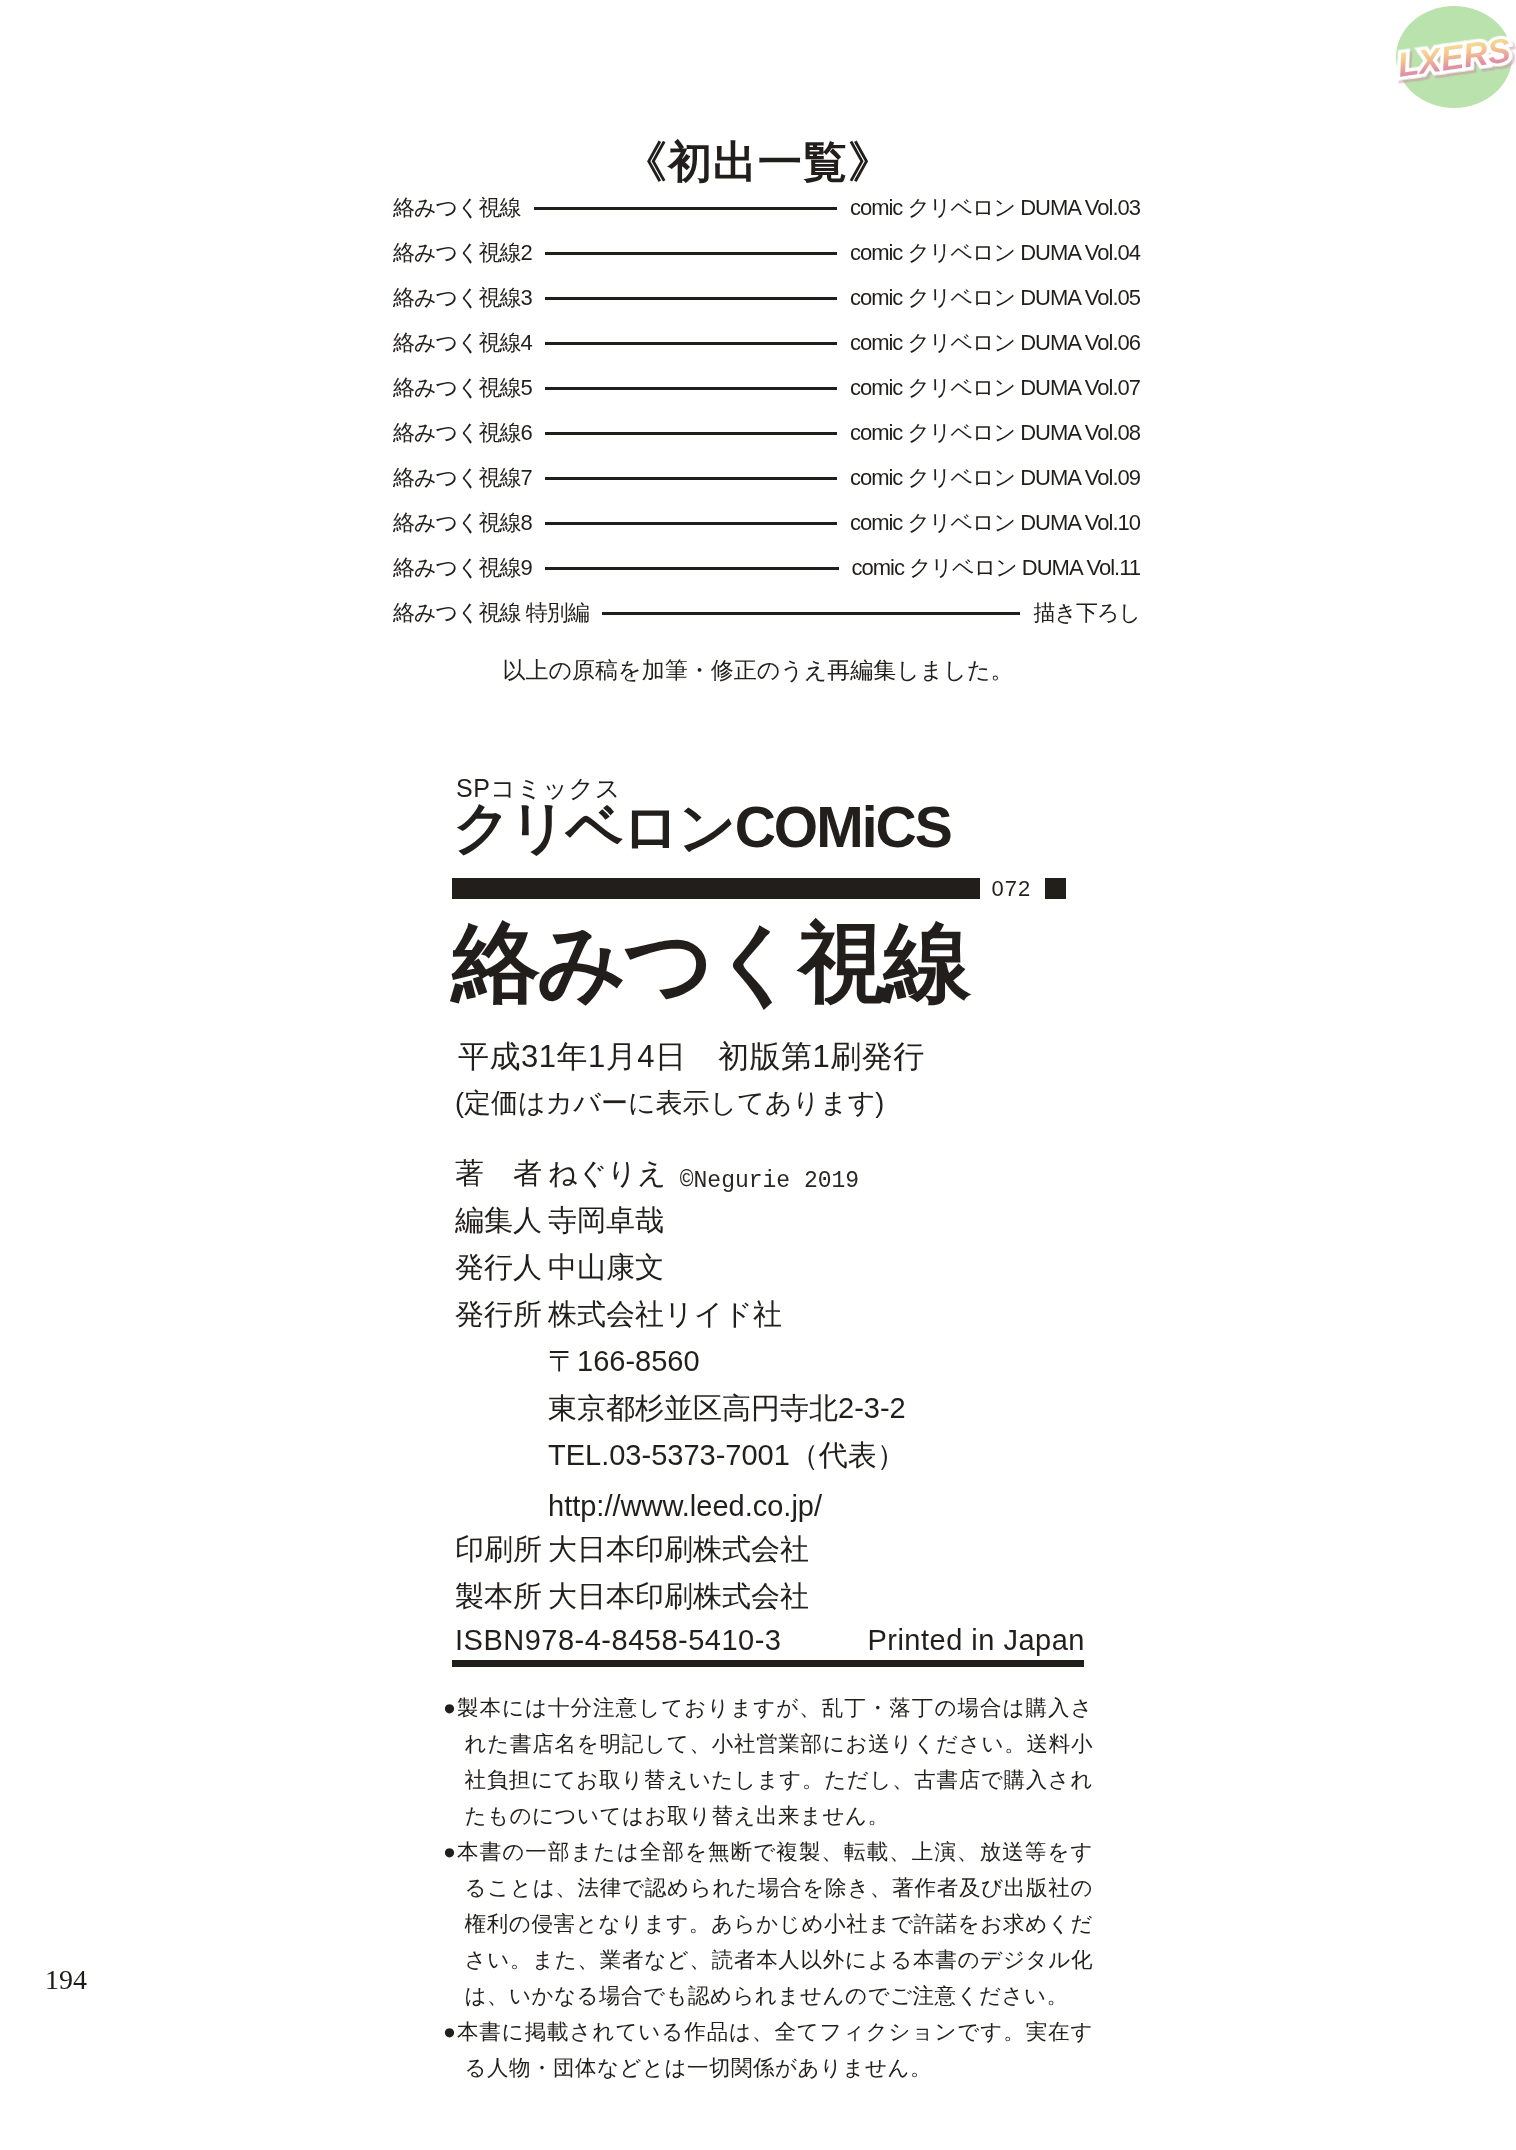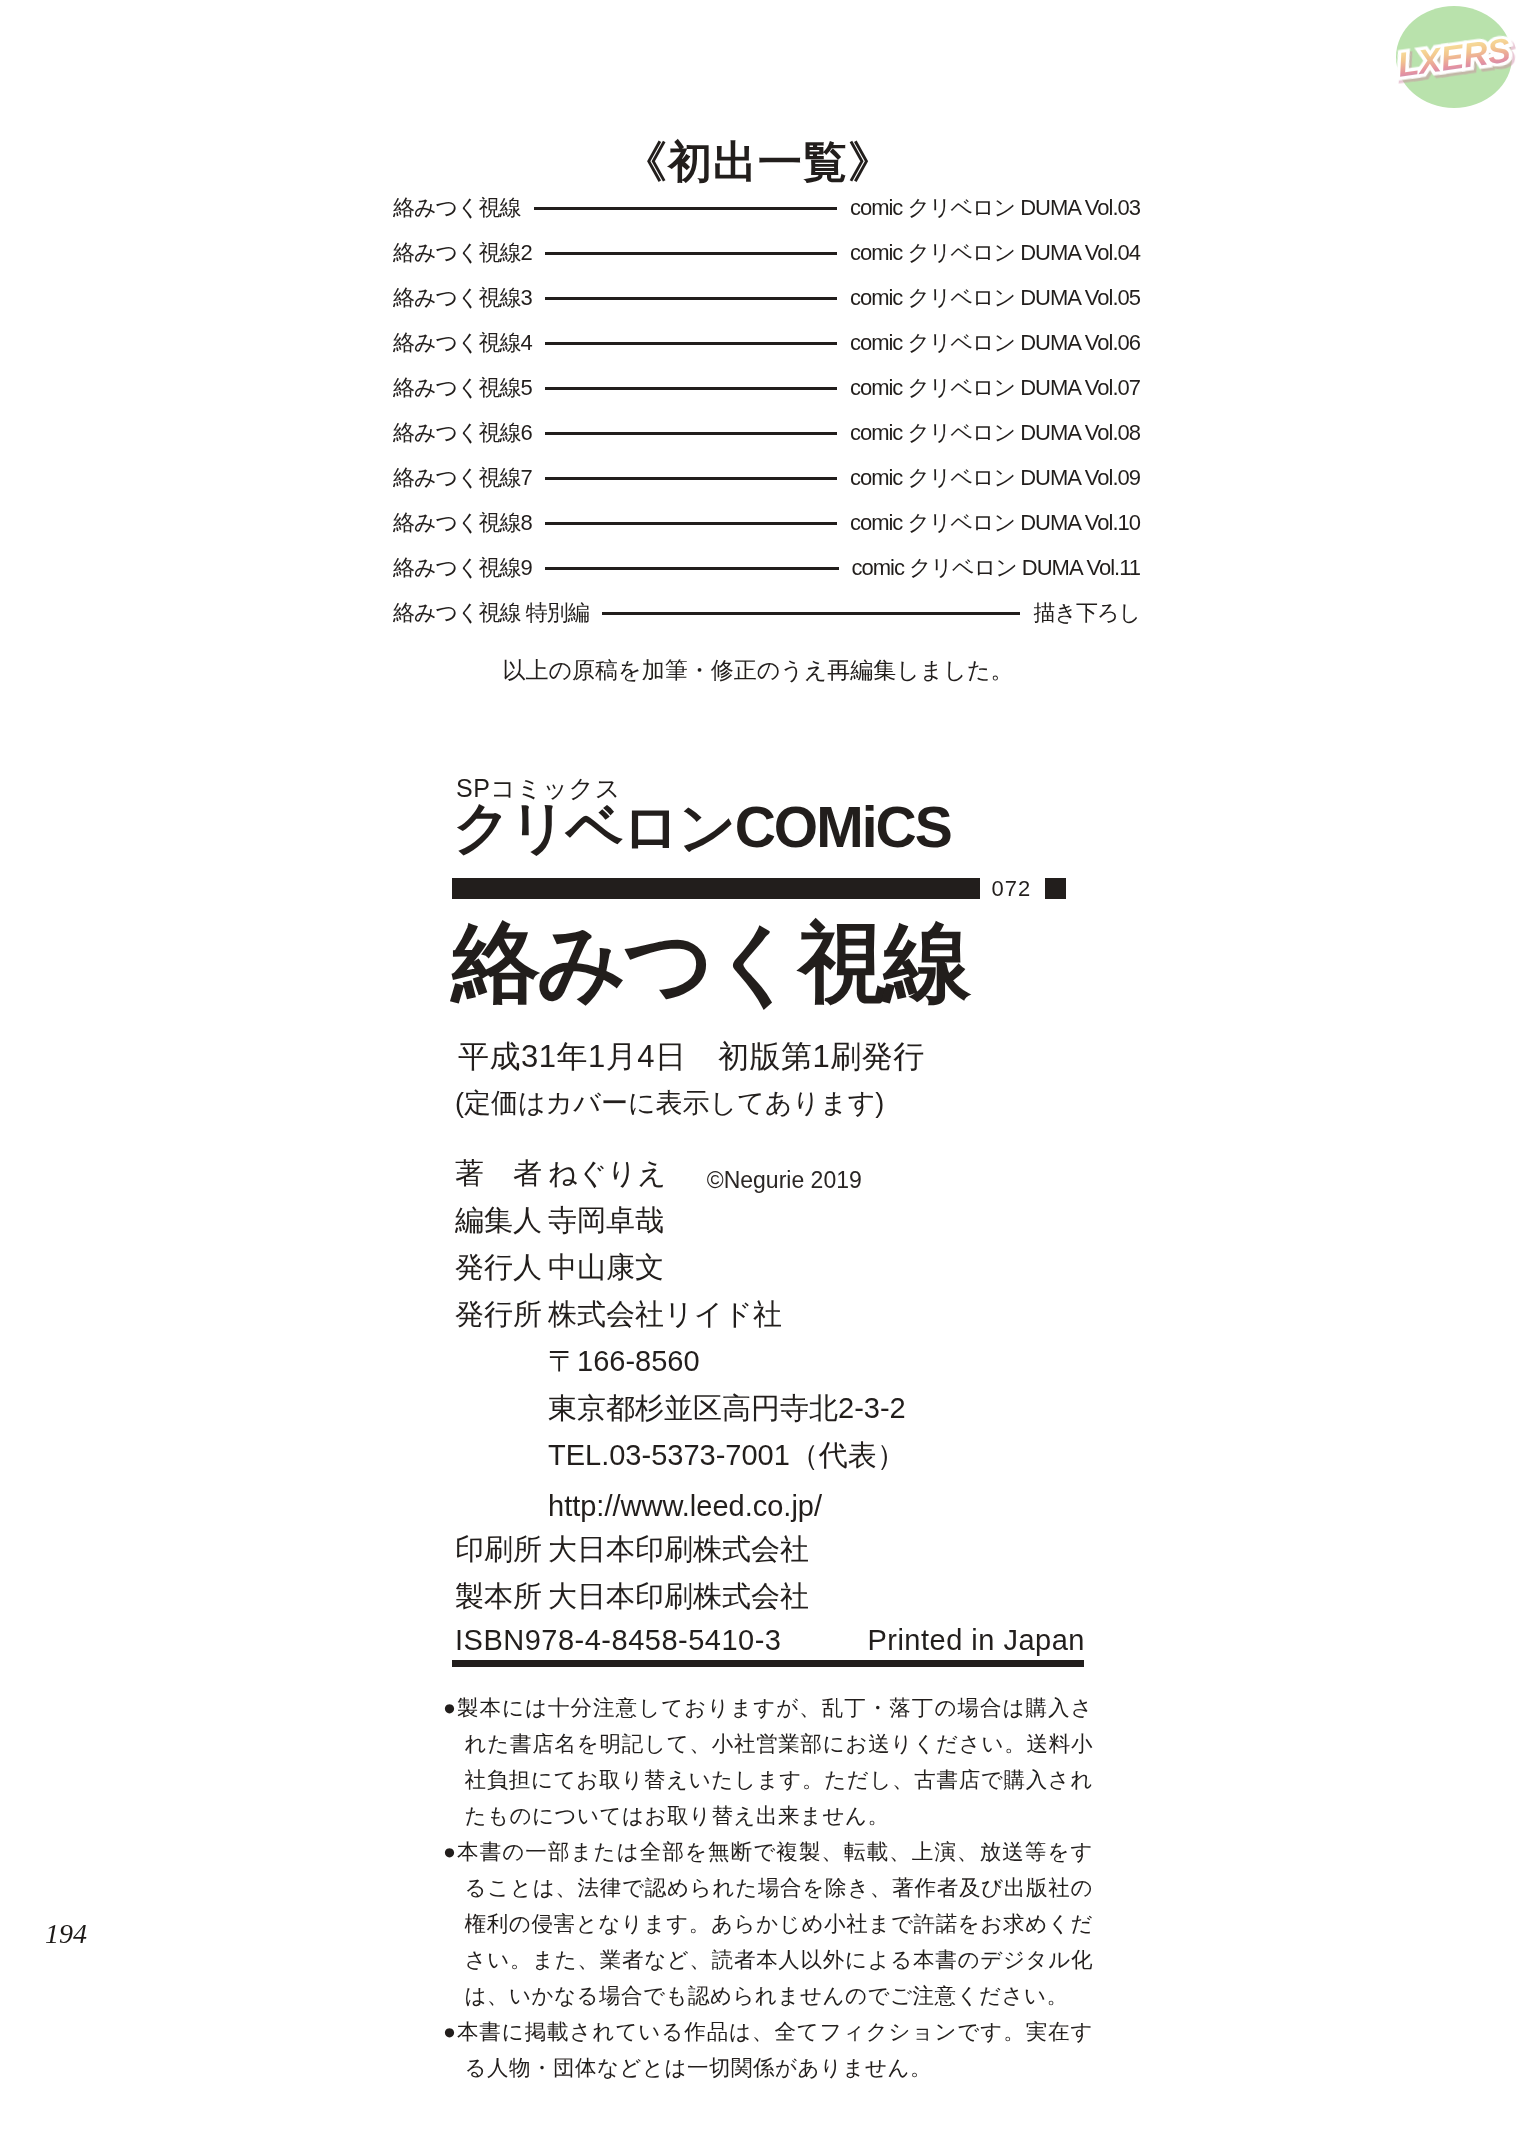--- a/index.html
+++ b/index.html
@@ -121,22 +121,23 @@
     display: flex; align-items: flex-end;
     height: 47px;
     white-space: nowrap;
   }
   .credit-label {
     width: 93px; flex: 0 0 93px;
     display: flex; justify-content: space-between;
   }
   .credit-extra {
     font-size: 23px;
-    margin-left: 40px;
+    margin-left: 13px;
     color: #2a2624;
+    font-family: Liberation Mono, monospace;
   }
   .credit-indent { padding-left: 93px; }
   .isbn-row {
     display: flex; align-items: center; justify-content: space-between;
     height: 47px;
     font-size: 29px;
     letter-spacing: 0.5px;
     text-align: center;
   }
 
@@ -153,25 +154,24 @@
   .notice {
     font-size: 21.5px;
     line-height: 36px;
     text-align: justify;
     text-indent: -21.5px;
     padding-left: 21.5px;
     letter-spacing: 0.5px;
   }
 
   .page-number {
-    position: absolute; left: 45px; top: 1918px;
+    position: absolute; left: 45px; top: 1964px;
     font-family: "Liberation Serif", "DejaVu Serif", serif;
     font-size: 28px;
     color: #1d1a18;
-    font-style: italic;
   }
 </style>
 </head>
 <body>
 
 <div class="page">
 
   <div class="logo-badge">
     <div class="logo-inner">
       <span class="logo-layer logo-outline">LXERS</span>

